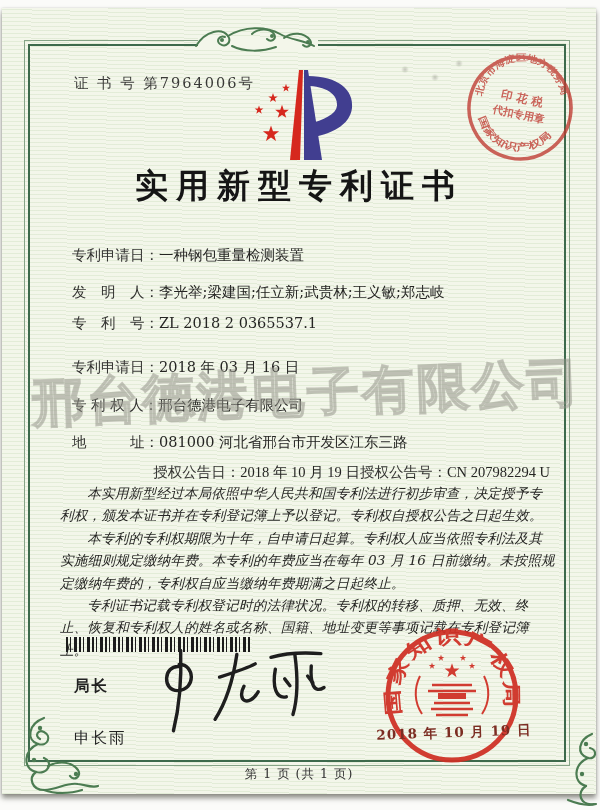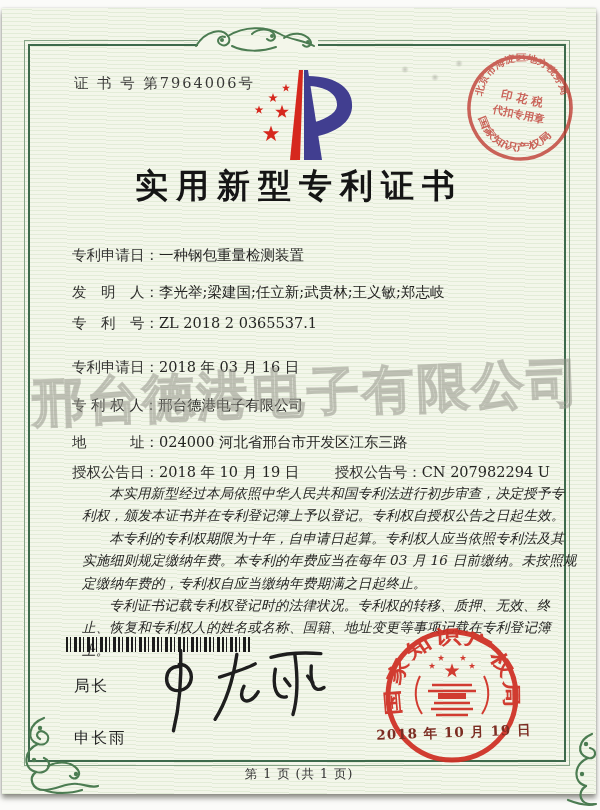--- a/index.html
+++ b/index.html
@@ -23,33 +23,33 @@
   .ornament{color:#4c7c52;}
   
   #cert-no{left:72px;top:66px;font-size:14.5px;letter-spacing:2px;color:#3a3a38;}
   
   #title{left:0;right:0;top:156px;text-align:center;font-size:33px;font-weight:700;
          letter-spacing:8px;color:#151515;}
   
   .field-row{left:70px;width:470px;height:24px;font-size:14.5px;color:#2e2e2c;white-space:nowrap;}
   .field-label{color:#333331;}
   .field-value{color:#252523;}
-  #row-last{display:flex;justify-content:space-between;width:478px;}
-  
-  #body-text{left:58px;top:474px;width:496px;color:#262624;margin-left:22px;}
+  #row-last{display:flex;justify-content:flex-end;width:478px;font-family:Liberation Serif, serif;}
+  
+  #body-text{left:58px;top:474px;width:496px;color:#262624;}
   #body-text p{margin:0;font-size:13.6px;line-height:22.4px;text-indent:2em;
                font-style:italic;letter-spacing:.2px;}
   
   #barcode{left:64px;top:629px;width:186px;height:15px;
     background:repeating-linear-gradient(90deg,
       #1c1c1c 0 2px, transparent 2px 4px,
       #1c1c1c 4px 5px, transparent 5px 8px,
       #1c1c1c 8px 11px, transparent 11px 13px);}
   
-  #director-title{left:72px;top:668px;font-size:15.5px;letter-spacing:2px;color:#222;}
+  #director-title{left:72px;top:668px;font-size:15.5px;letter-spacing:2px;color:#222;font-weight:bold;}
   #director-name{left:72px;top:696px;font-size:15.5px;letter-spacing:2px;color:#222;margin-top:24px;}
   #signature{left:150px;top:634px;transform:rotate(-2deg);}
   
   #official-seal{left:380px;top:618px;opacity:.93;}
   #seal-date{left:368px;top:716px;width:168px;text-align:center;font-size:13.5px;
              font-weight:700;color:#7c2d23;letter-spacing:1px;transform:rotate(-2deg);}
   
   #tax-stamp{left:458px;top:40px;transform:rotate(12deg);opacity:.78;}
   
   #watermark{
@@ -151,21 +151,21 @@
     <div class="abs field-row" style="top:306px">
       <span class="field-label">专　利　号：</span><span class="field-value">ZL 2018 2 0365537.1</span>
     </div>
     <div class="abs field-row" style="top:350px">
       <span class="field-label">专利申请日：</span><span class="field-value">2018 年 03 月 16 日</span>
     </div>
     <div class="abs field-row" style="top:388px">
       <span class="field-label">专 利 权 人：</span><span class="field-value">邢台德港电子有限公司</span>
     </div>
     <div class="abs field-row" style="top:425px">
-      <span class="field-label">地　　　址：</span><span class="field-value">024000  河北省邢台市开发区江东三路</span>
+      <span class="field-label">地　　　址：</span><span class="field-value">081000  河北省邢台市开发区江东三路</span>
     </div>
     <div id="row-last" class="abs field-row" style="top:455px">
       <span>
         <span class="field-label">授权公告日：</span><span class="field-value">2018 年 10 月 19 日</span>
       </span>
       <span>
         <span class="field-label">授权公告号：</span><span class="field-value">CN 207982294 U</span>
       </span>
     </div>
 

